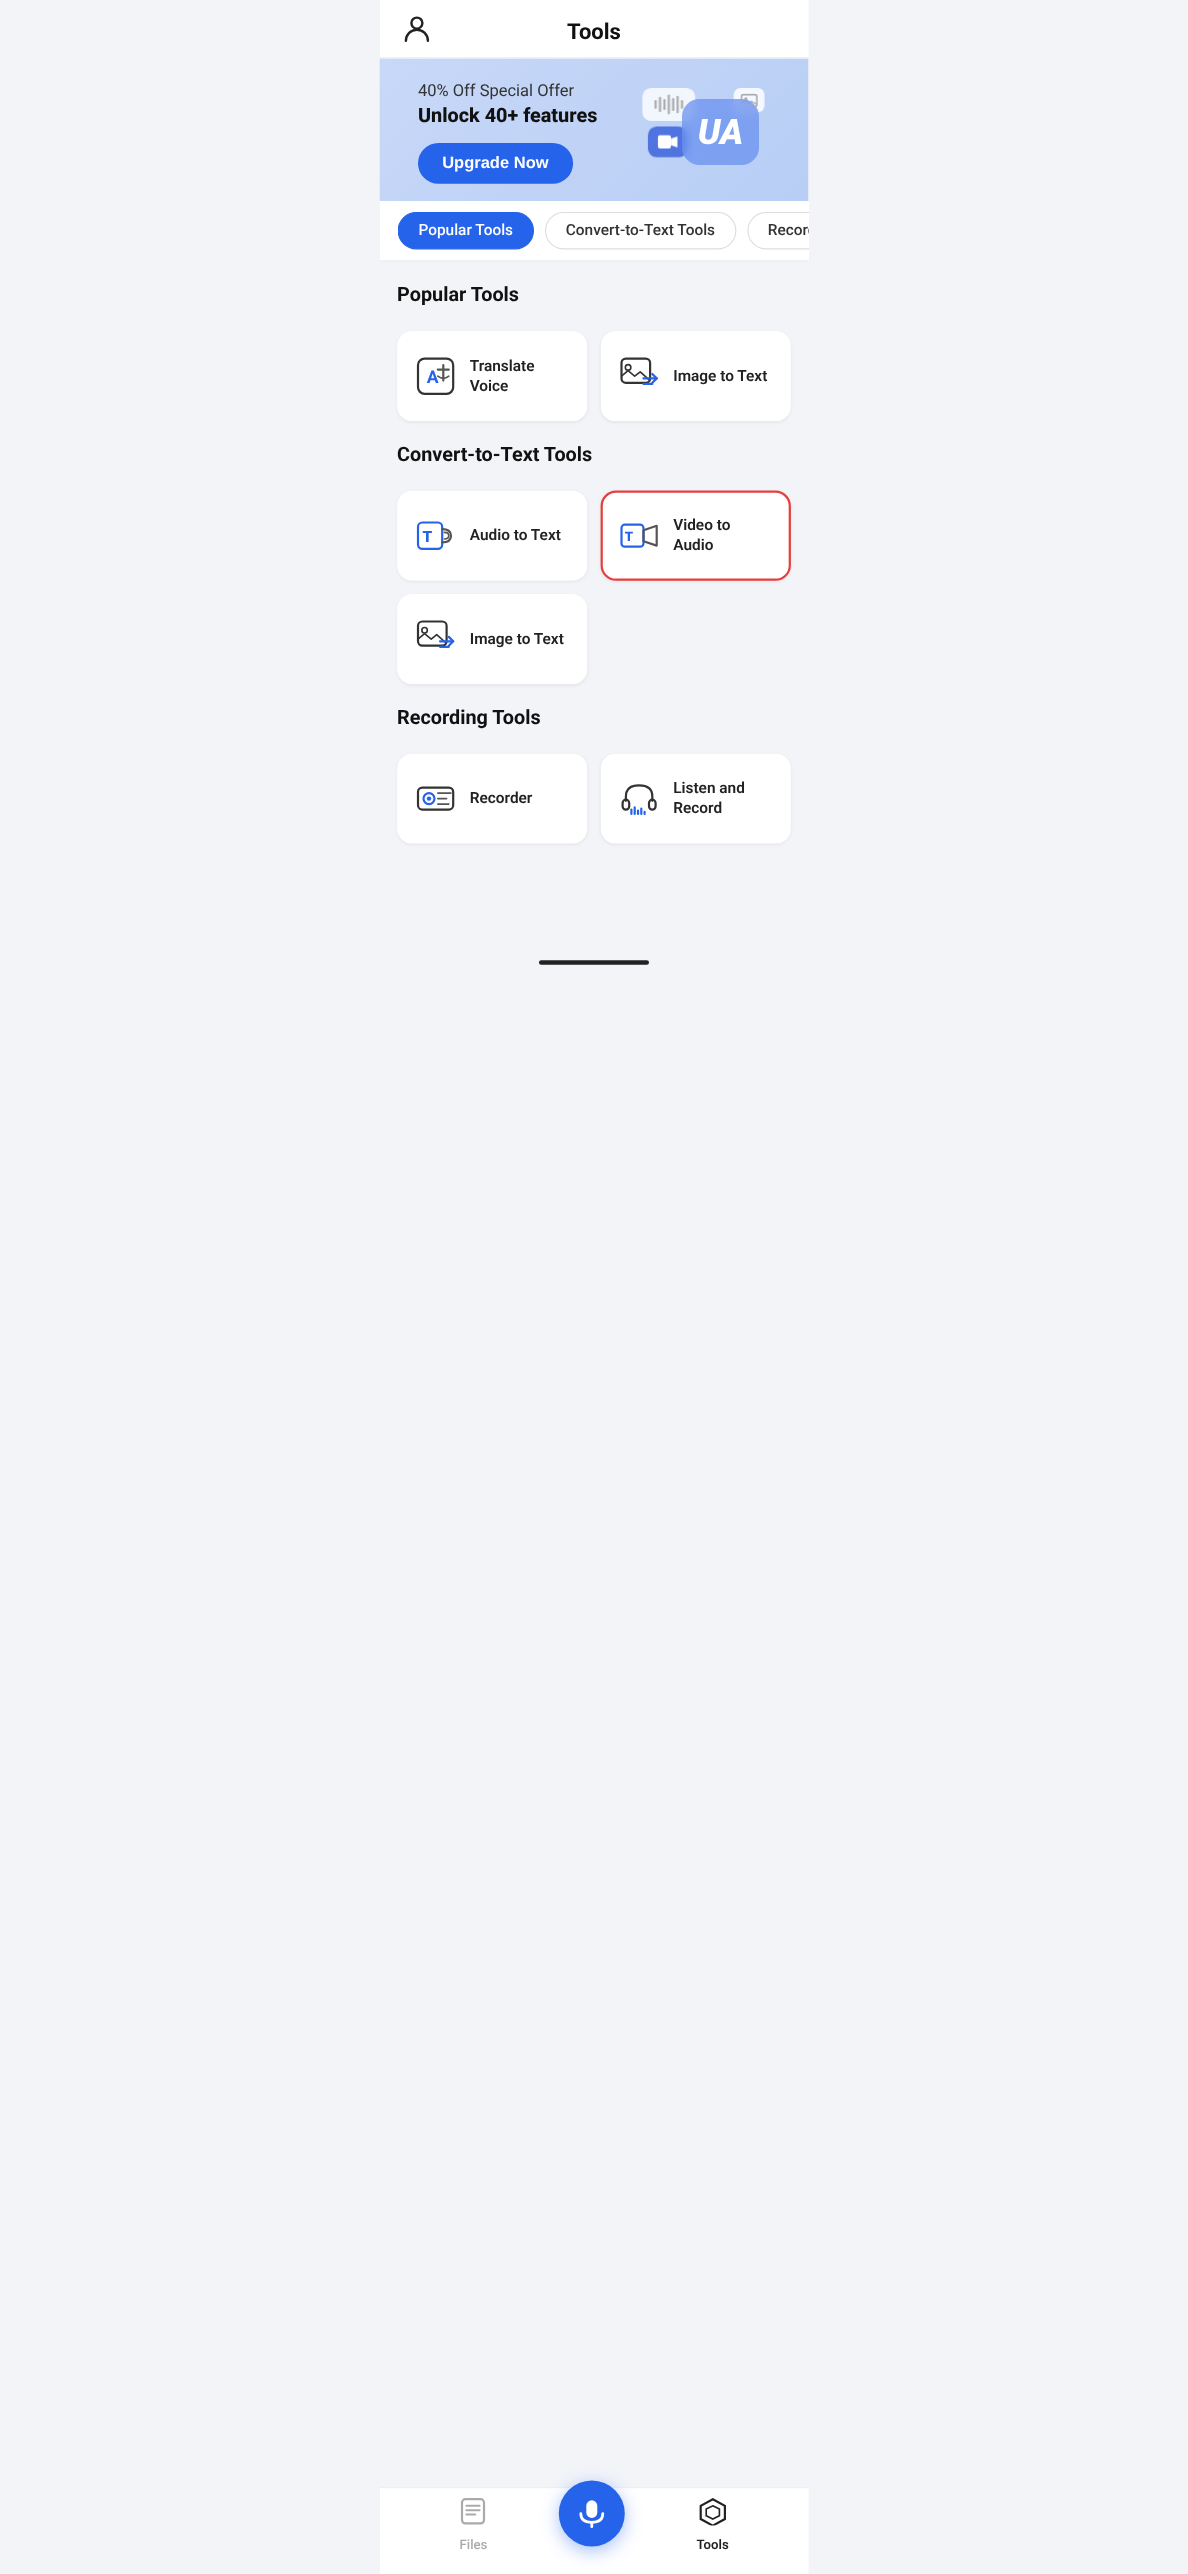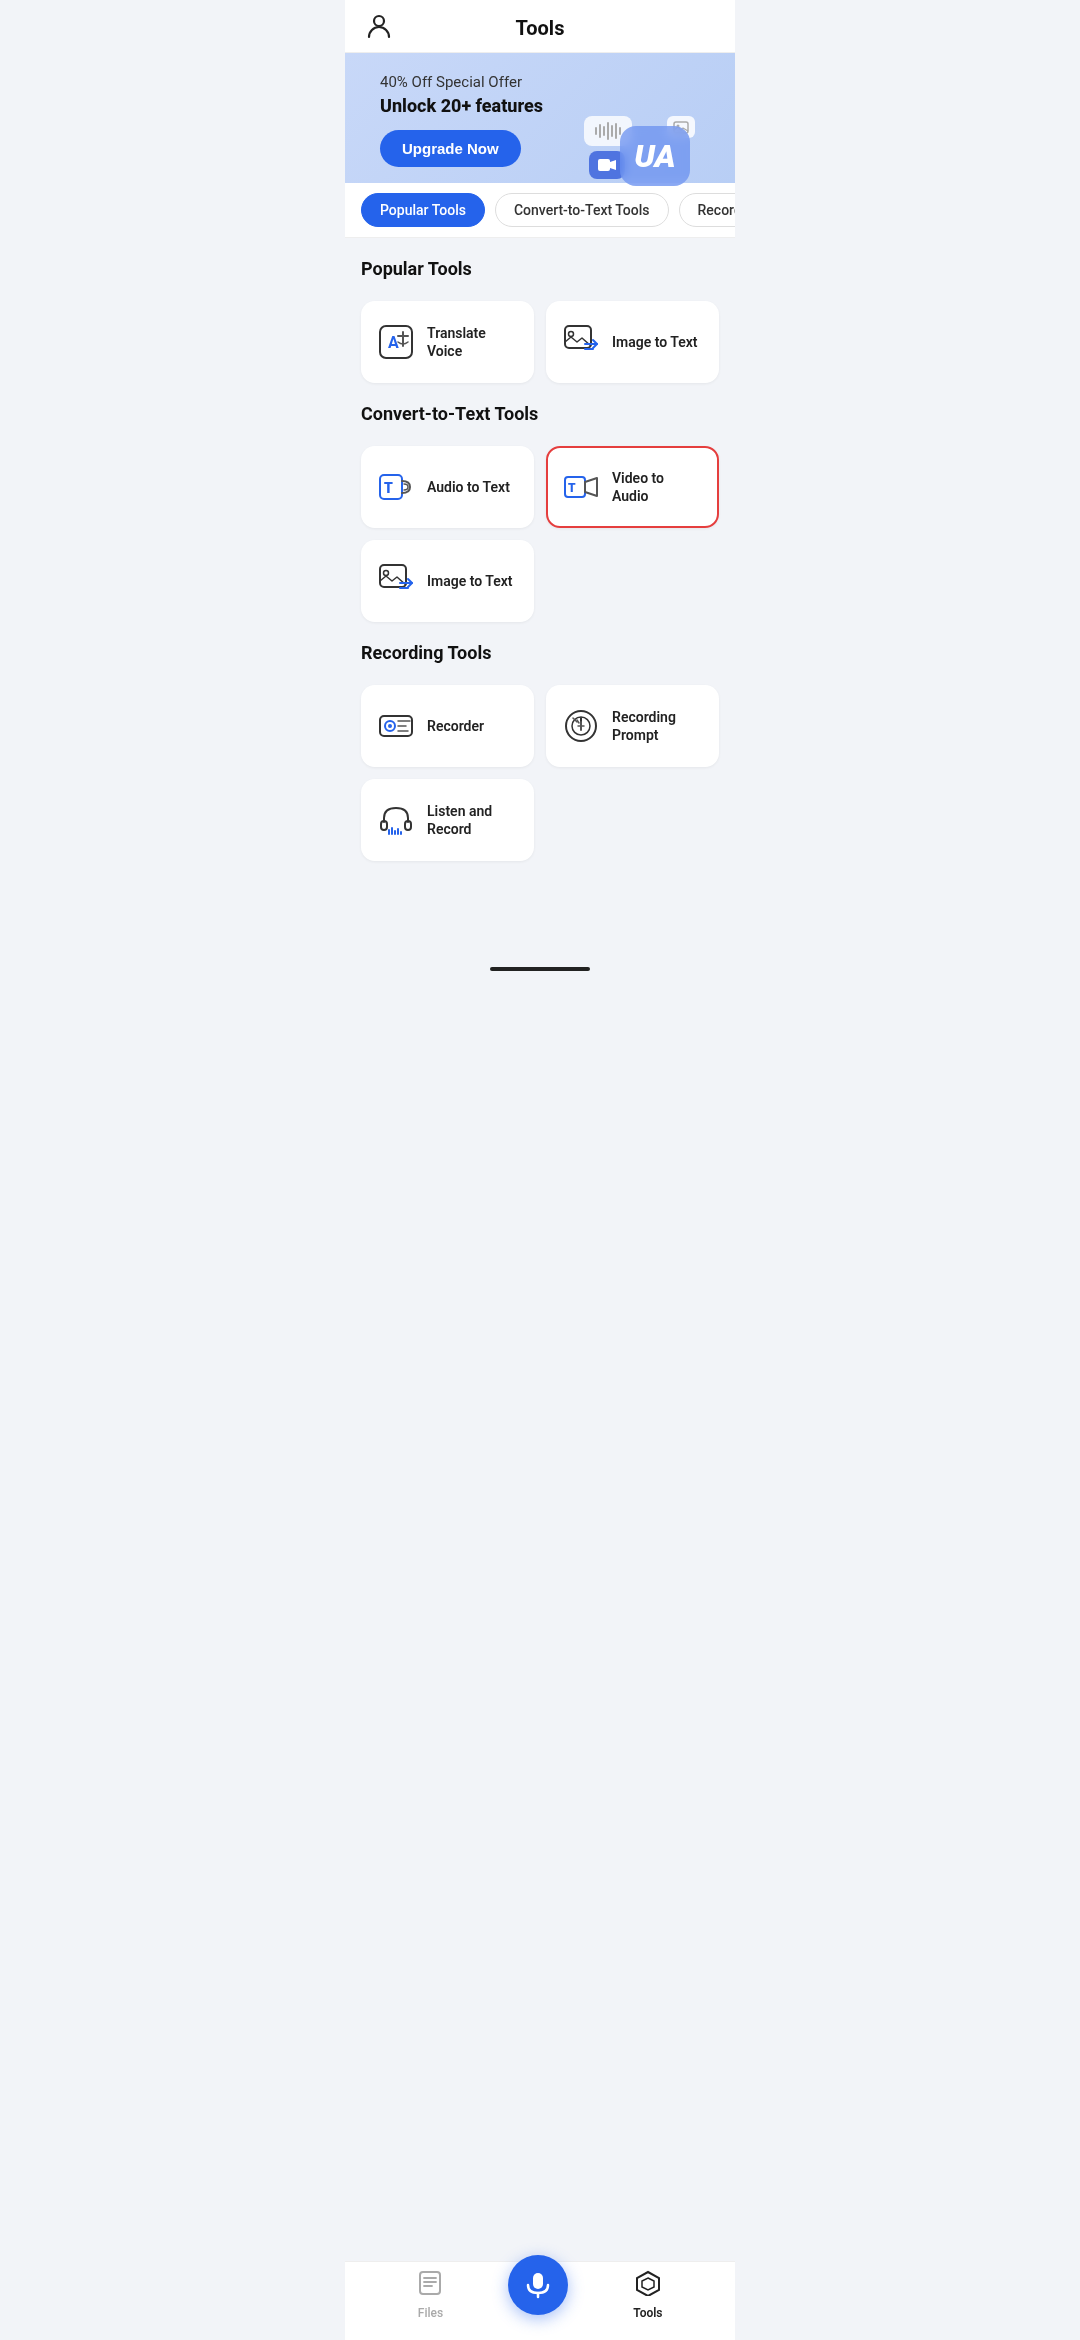--- a/index.html
+++ b/index.html
@@ -73,21 +73,20 @@
       height: 90px;
       position: relative;
       flex-shrink: 0;
     }
     
     .graphic-box {
       position: absolute;
       border-radius: 14px;
       background: rgba(255,255,255,0.5);
       backdrop-filter: blur(4px);
-      margin-top: 36px;
     }
     .graphic-main {
       width: 70px; height: 60px;
       background: rgba(100,140,240,0.7);
       border-radius: 16px;
       top: 15px; right: 10px;
       display: flex; align-items: center; justify-content: center;
       font-size: 28px; font-weight: 900; color: #fff;
     }
     .graphic-small1 {
@@ -256,21 +255,21 @@
       <circle cx="14" cy="10" r="5" stroke="#222" stroke-width="2.2"></circle>
       <path d="M4 26c0-5.523 4.477-10 10-10s10 4.477 10 10" stroke="#222" stroke-width="2.2" stroke-linecap="round"></path>
     </svg>
   </span>
   <span class="header-title">Tools</span>
 </div>
 
 <div class="banner">
   <div class="banner-text">
     <div class="banner-offer">40% Off Special Offer</div>
-    <div class="banner-headline">Unlock 20+ features</div>
+    <div class="banner-headline">Unlock 40+ features</div>
     <button class="banner-btn">Upgrade Now</button>
   </div>
   <div class="banner-graphic">
 
     <div class="graphic-small1 graphic-box">
       <div style="display:flex;gap:2px;align-items:center;">
         <div style="width:2px;height:8px;background:#aaa;border-radius:2px;"></div>
         <div style="width:2px;height:14px;background:#aaa;border-radius:2px;"></div>
         <div style="width:2px;height:10px;background:#aaa;border-radius:2px;"></div>
         <div style="width:2px;height:18px;background:#aaa;border-radius:2px;"></div>
@@ -392,34 +391,20 @@
         <svg width="36" height="36" viewBox="0 0 36 36" fill="none">
           <rect x="2" y="8" width="32" height="20" rx="4" stroke="#333" stroke-width="2"></rect>
           <circle cx="12" cy="18" r="5" stroke="#2563eb" stroke-width="2"></circle>
           <circle cx="12" cy="18" r="2" fill="#2563eb"></circle>
           <path d="M20 13 L32 13 M20 18 L28 18 M20 23 L30 23" stroke="#555" stroke-width="1.5" stroke-linecap="round"></path>
         </svg>
       </div>
       <span class="tool-card-label">Recorder</span>
     </div>
 
-    <div class="tool-card">
-      <div class="icon-box">
-        <svg width="36" height="36" viewBox="0 0 36 36" fill="none">
-          <circle cx="18" cy="18" r="15" stroke="#333" stroke-width="2"></circle>
-          <circle cx="18" cy="18" r="9" stroke="#333" stroke-width="1.5"></circle>
-          <path d="M18 10 L18 14" stroke="#333" stroke-width="2" stroke-linecap="round"></path>
-          <path d="M14 12 L16 15" stroke="#555" stroke-width="1.5" stroke-linecap="round"></path>
-          <path d="M18 14 L18 22" stroke="#555" stroke-width="2" stroke-linecap="round"></path>
-          <path d="M15 18 L21 18" stroke="#555" stroke-width="1.5" stroke-linecap="round"></path>
-          <path d="M10 10 L14 14" stroke="#555" stroke-width="1.5" stroke-linecap="round"></path>
-        </svg>
-      </div>
-      <span class="tool-card-label">Recording Prompt</span>
-    </div>
 
     <div class="tool-card">
       <div class="icon-box">
         <svg width="36" height="36" viewBox="0 0 36 36" fill="none">
 
           <path d="M6 20 L6 16 Q6 6 18 6 Q30 6 30 16 L30 20" stroke="#333" stroke-width="2" fill="none" stroke-linecap="round"></path>
           <rect x="3" y="19" width="6" height="9" rx="3" stroke="#333" stroke-width="2"></rect>
           <rect x="27" y="19" width="6" height="9" rx="3" stroke="#333" stroke-width="2"></rect>
 
           <path d="M11 32 L11 28 M14 32 L14 26 M17 32 L17 29 M20 32 L20 27 M23 32 L23 30" stroke="#2563eb" stroke-width="2" stroke-linecap="round"></path>

